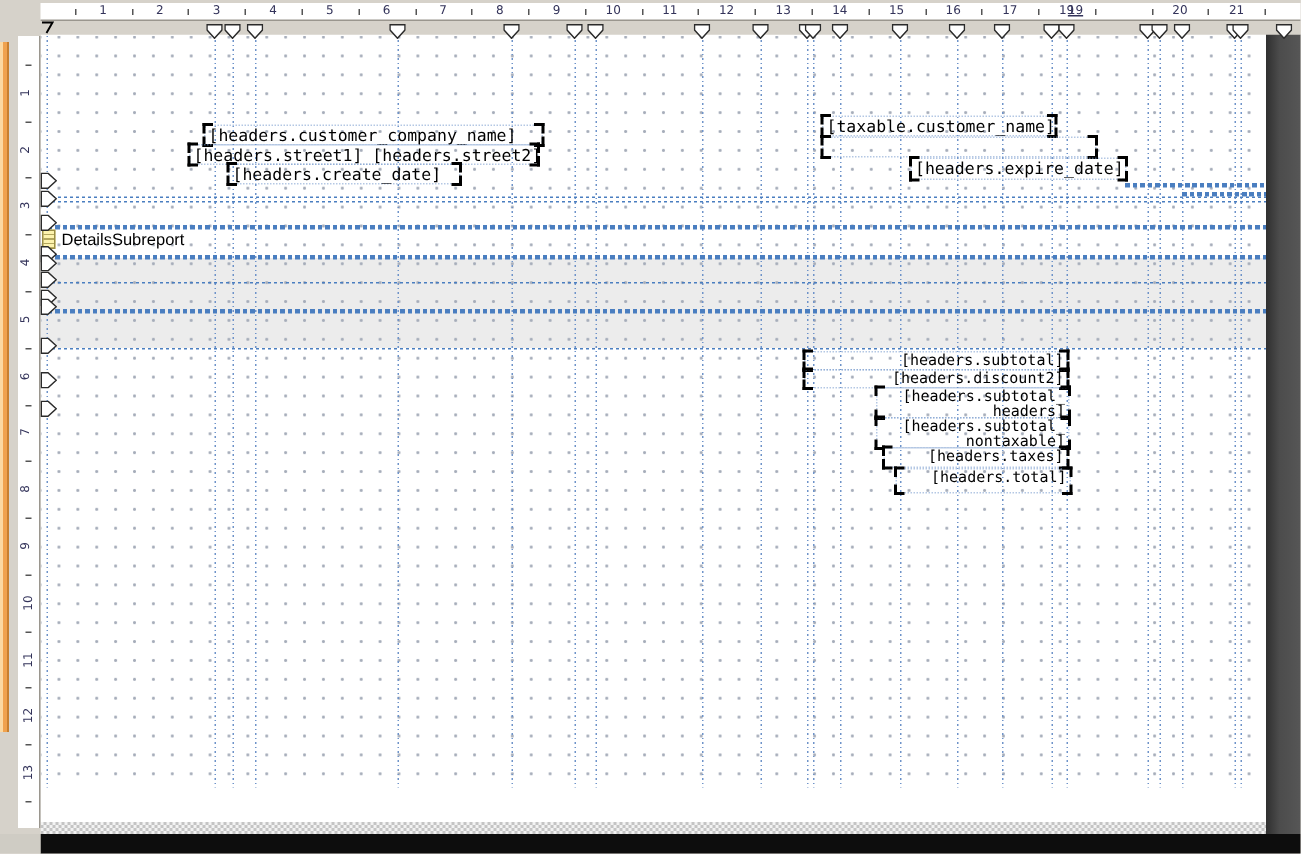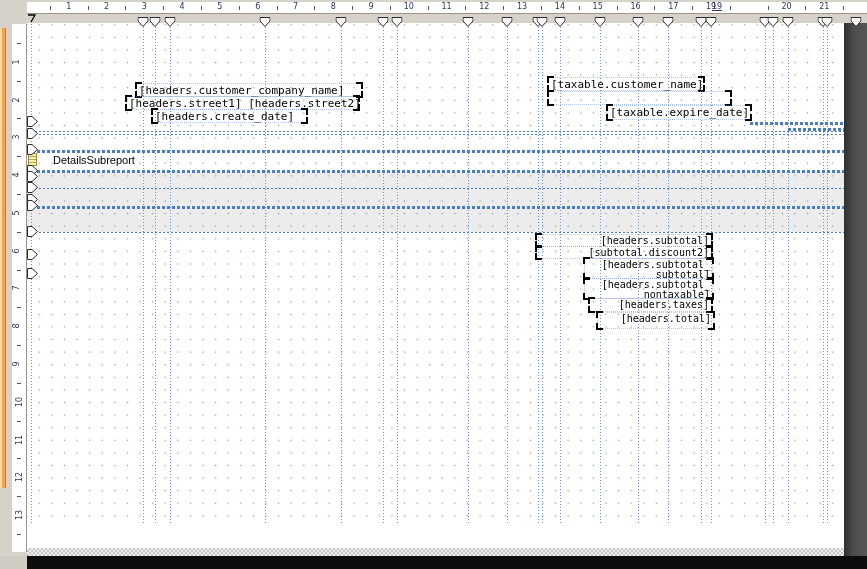--- a/index.html
+++ b/index.html
@@ -44,21 +44,21 @@
   .field-text{font-family:"DejaVu Sans Mono",monospace;color:#000;white-space:pre;padding:1px 2px 0 2px;}
   .field[data-align="right"] .field-text{text-align:right;}
   .corner{position:absolute;width:5px;height:5px;z-index:11;}
   .corner.tl{left:-2px;top:-2px;border-left:2px solid #000;border-top:2px solid #000;}
   .corner.tr{right:-2px;top:-2px;border-right:2px solid #000;border-top:2px solid #000;}
   .corner.bl{left:-2px;bottom:-2px;border-left:2px solid #000;border-bottom:2px solid #000;}
   .corner.br{right:-2px;bottom:-2px;border-right:2px solid #000;border-bottom:2px solid #000;}
   #subreport{position:absolute;left:28px;top:151px;height:17px;display:flex;align-items:center;gap:4px;z-index:10;}
   #subreport-icon{width:9px;height:13px;background:#fdf3ae;border:1px solid #9a8d45;box-sizing:border-box;
      background-image:repeating-linear-gradient(to bottom,transparent 0 2px,#b3a75f 2px 3px);}
-  #subreport-label{font-size:11px;color:#000;margin-left:12px;}
+  #subreport-label{font-size:11px;color:#000;}
 </style>
 </head>
 <body>
 
 <div id="root">
 
   <div id="page"></div>
   <div id="outside-right"></div>
   <div id="bands">
       <div class="band-row" style="top: 152px; height: 18px; background: rgb(255, 255, 255);"></div>
@@ -135,42 +135,42 @@
         <div class="corner bl"></div>
         <div class="corner br"></div>
       </div>
       <div class="field" data-align="left" style="left: 548px; top: 91px; width: 183px; height: 14px;">
         <div class="corner tl"></div>
         <div class="corner tr"></div>
         <div class="corner bl"></div>
         <div class="corner br"></div>
       </div>
       <div class="field" data-align="left" style="left: 607px; top: 105px; width: 144px; height: 15px;">
-        <div class="field-text" style="font-size: 11px; line-height: 11px;"><div>[taxable.expire_date]</div></div>
+        <div class="field-text" style="font-size: 11px; line-height: 11px;"><div>[headers.expire_date]</div></div>
         <div class="corner tl"></div>
         <div class="corner tr"></div>
         <div class="corner bl"></div>
         <div class="corner br"></div>
       </div>
       <div class="field" data-align="right" style="left: 536px; top: 234px; width: 176px; height: 13px;">
         <div class="field-text" style="font-size: 10px; line-height: 10px;"><div>[headers.subtotal]</div></div>
         <div class="corner tl"></div>
         <div class="corner tr"></div>
         <div class="corner bl"></div>
         <div class="corner br"></div>
       </div>
       <div class="field" data-align="right" style="left: 536px; top: 246px; width: 176px; height: 13px;">
-        <div class="field-text" style="font-size: 10px; line-height: 10px;"><div>[subtotal.discount2]</div></div>
+        <div class="field-text" style="font-size: 10px; line-height: 10px;"><div>[headers.discount2]</div></div>
         <div class="corner tl"></div>
         <div class="corner tr"></div>
         <div class="corner bl"></div>
         <div class="corner br"></div>
       </div>
       <div class="field" data-align="right" style="left: 584px; top: 258px; width: 129px; height: 21px;">
-        <div class="field-text" style="font-size: 10px; line-height: 10px;"><div>[headers.subtotal_</div><div>subtotal]</div></div>
+        <div class="field-text" style="font-size: 10px; line-height: 10px;"><div>[headers.subtotal_</div><div>headers]</div></div>
         <div class="corner tl"></div>
         <div class="corner tr"></div>
         <div class="corner bl"></div>
         <div class="corner br"></div>
       </div>
       <div class="field" data-align="right" style="left: 584px; top: 278px; width: 129px; height: 21px;">
         <div class="field-text" style="font-size: 10px; line-height: 10px;"><div>[headers.subtotal_</div><div>nontaxable]</div></div>
         <div class="corner tl"></div>
         <div class="corner tr"></div>
         <div class="corner bl"></div>

